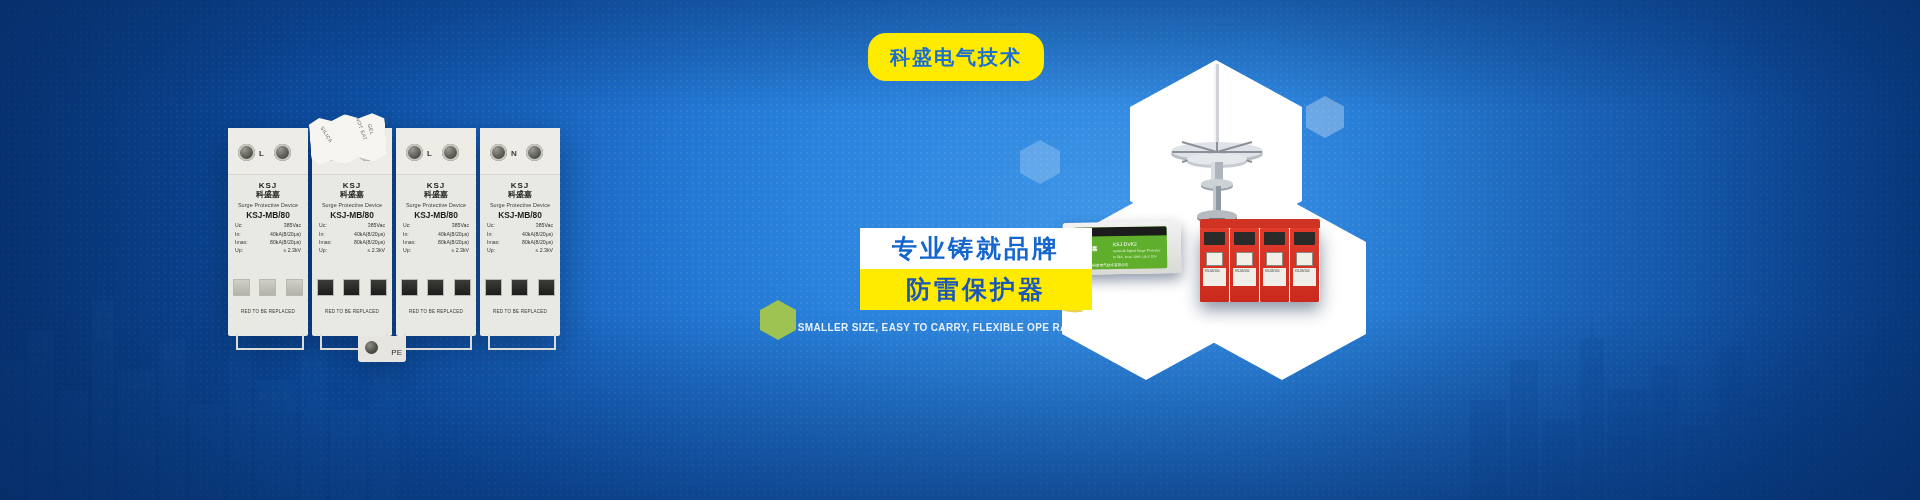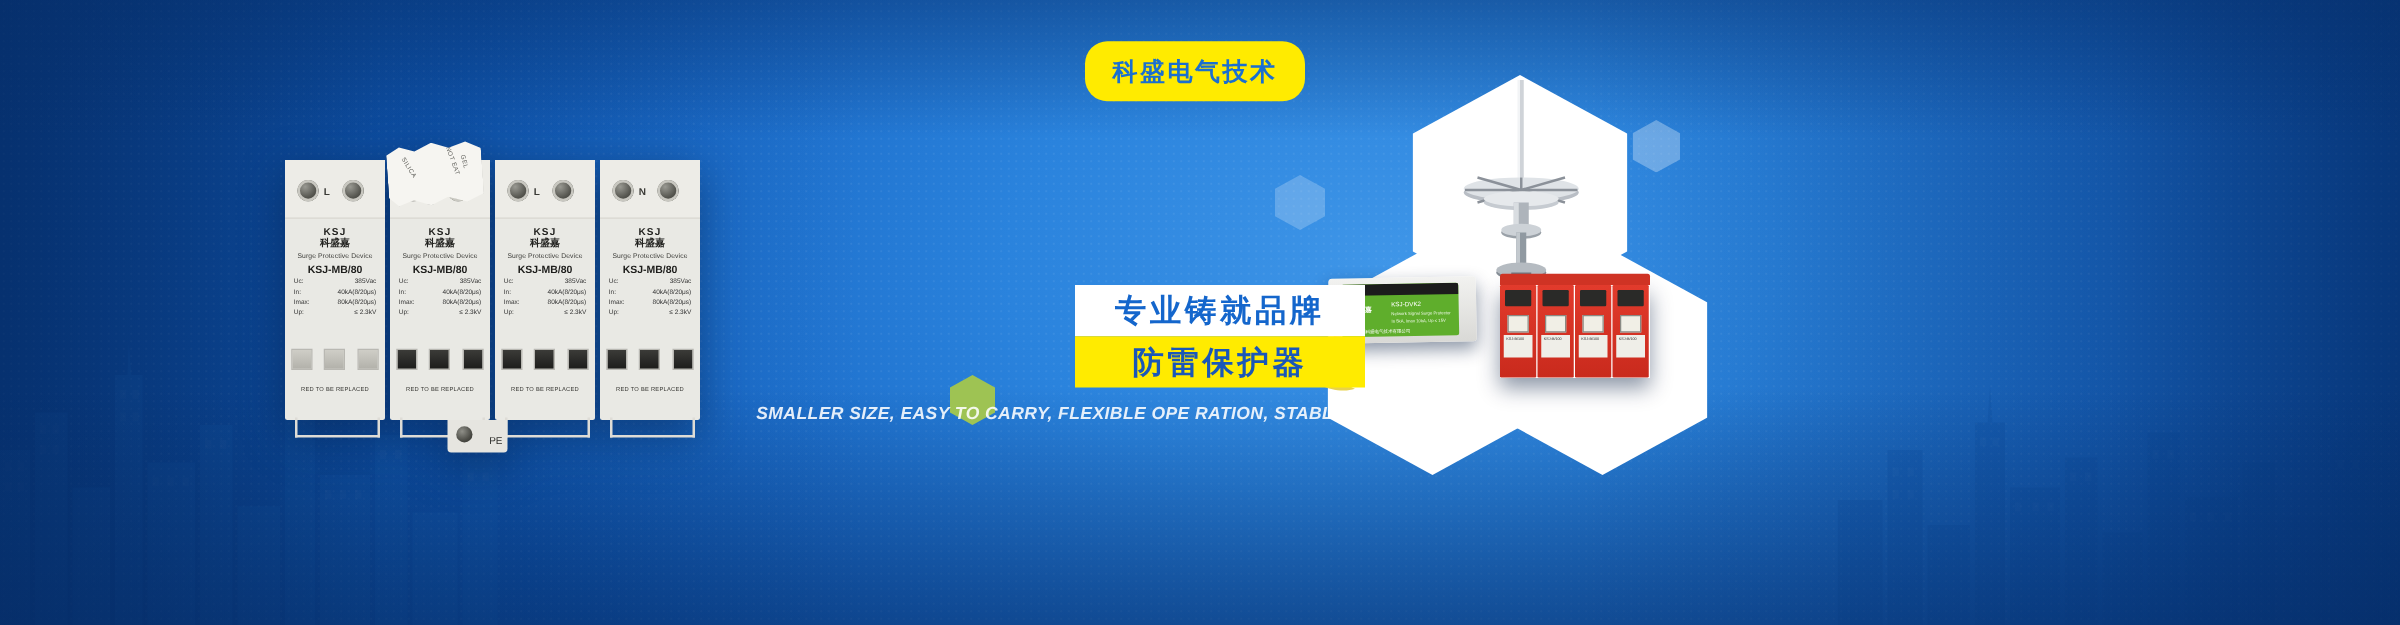--- a/index.html
+++ b/index.html
@@ -77,22 +77,22 @@
   .slogans{position:absolute;left:860px;top:228px;}
   .slg{width:232px;height:41px;display:flex;align-items:center;justify-content:center;
        font-size:25px;font-weight:bold;letter-spacing:3px;color:#1466cc;box-sizing:border-box;}
   .slg-w{background:#ffffff;}
   .slg-y{background:#ffeb00;color:#1a57b8;}
 
   .greenhex{position:absolute;left:760px;top:300px;width:36px;height:40px;}
 
   .feat{position:absolute;left:605px;top:292px;width:620px;text-align:center;
         color:#ffffff;font-size:25px;font-weight:bold;letter-spacing:1px;}
-  .feat-en{position:absolute;left:605px;top:322px;width:620px;text-align:left;
-        color:rgba(255,255,255,.88);font-size:14px;font-weight:bold;letter-spacing:.35px;font-style:italic;}
+  .feat-en{position:absolute;left:605px;top:322px;width:620px;text-align:right;
+        color:rgba(255,255,255,.88);font-size:10px;font-weight:bold;letter-spacing:.35px;}
 
   
   .rod{position:absolute;}
   .netbox{position:absolute;left:1063px;top:222px;width:118px;height:52px;
       background:linear-gradient(180deg,#f2f2f0,#d9d9d6);border-radius:3px;
       box-shadow:0 6px 14px rgba(2,24,60,.45);transform:rotate(-1deg);}
   .netgreen{position:absolute;left:10px;top:5px;width:94px;height:42px;background:#5fae2c;border-radius:2px;
       overflow:hidden;}
   .netgreen .nb{position:absolute;left:0;top:0;width:100%;height:9px;background:#1c1c1c;}
   .netgreen .lg{position:absolute;left:8px;top:12px;font-size:5.5px;color:#fff;font-weight:bold;line-height:1.1;}

